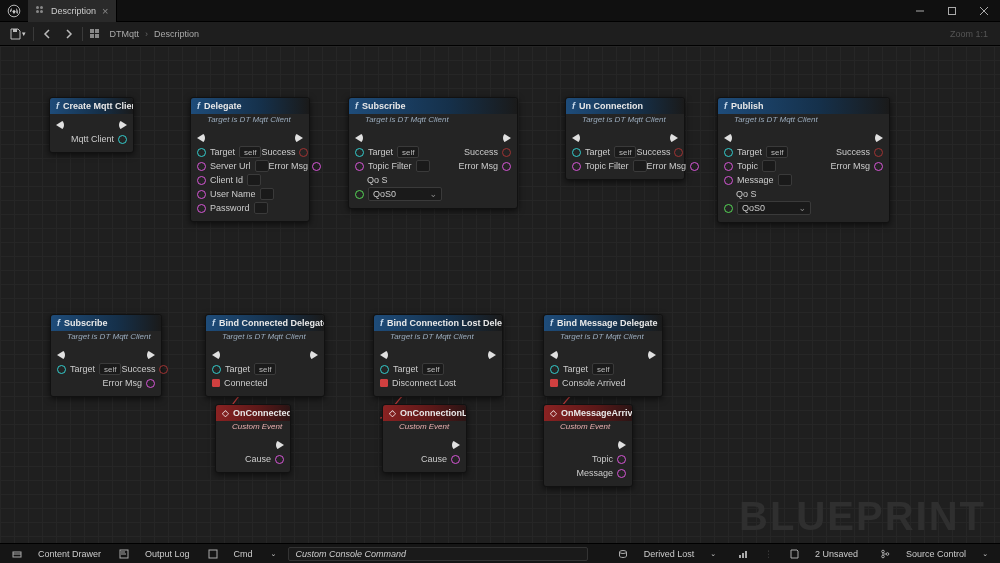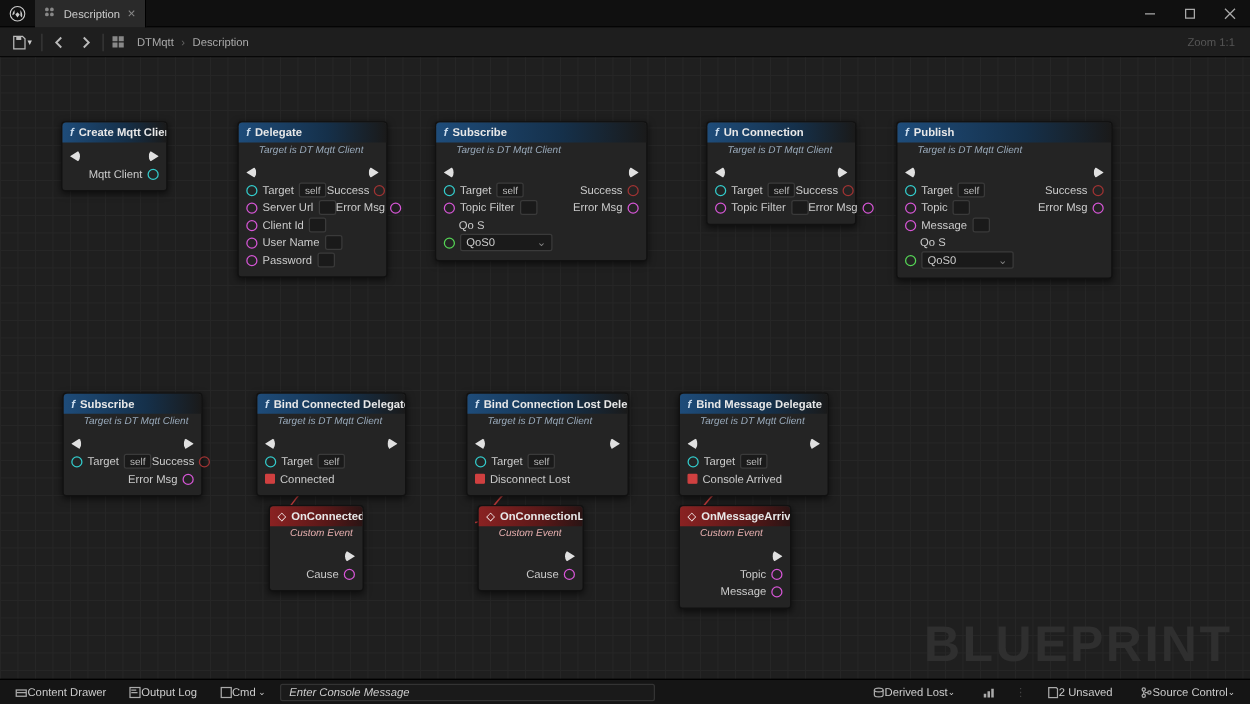--- a/index.html
+++ b/index.html
@@ -42,21 +42,21 @@
 .pin.data-magenta{border-color:#d656d6}
 .pin.data-green{border-color:#55d555}
 .pin.data-maroon{border-color:#a03333}
 .pin.delegate{width:8px;height:8px;border:1.3px solid #d04040;border-radius:1px}
 .lbl{color:#ccc;white-space:nowrap}
 .field{background:#1a1a1a;border:1px solid #3a3a3a;padding:0 4px;height:12px;min-width:20px;display:inline-flex;align-items:center;color:#bbb;font-size:8px;border-radius:2px}
 .checkbox{width:11px;height:11px;border:1px solid #555;background:#1a1a1a;border-radius:2px}
 .dropdown{background:#1a1a1a;border:1px solid #3a3a3a;height:14px;width:74px;display:flex;align-items:center;justify-content:space-between;padding:0 4px;border-radius:2px;font-size:8px;color:#bbb}
 .dropdown .chev{color:#888}
 .footer{position:absolute;bottom:0;left:0;right:0;height:20px;background:#151515;display:flex;align-items:center;border-top:1px solid #000;padding:0 6px;gap:6px}
-.ft-btn{display:flex;align-items:center;gap:0;padding:2px 6px;color:#aaa;cursor:pointer}
+.ft-btn{display:flex;align-items:center;gap:16px;padding:2px 6px;color:#aaa;cursor:pointer}
 .ft-input{flex:0 0 300px;height:14px;background:#1a1a1a;border:1px solid #333;padding:0 6px;color:#666;font-style:italic;border-radius:2px;display:flex;align-items:center}
 .ft-right{margin-left:auto;display:flex;align-items:center;gap:10px}
 .link{position:absolute;pointer-events:none}
 </style>
 </head>
 <body>
 
 <div class="titlebar">
   <div class="ue-logo">
     <svg viewBox="0 0 24 24">
@@ -592,21 +592,21 @@
       <span>Output Log</span>
     </div>
   <div class="ft-btn">
       <svg width="10" height="10" viewBox="0 0 10 10">
         <rect x="1" y="1" width="8" height="8" fill="none" stroke="#aaa"></rect>
       </svg>
       <span>Cmd</span>
       <span style="font-size:7px;margin-left:2px">⌄</span>
     </div>
   <div class="ft-input">
-      <span>Enter Console Message</span>
+      <span>Custom Console Command</span>
     </div>
   <div class="ft-right">
     <div class="ft-btn">
         <svg width="10" height="10" viewBox="0 0 10 10">
           <ellipse cx="5" cy="3" rx="3.5" ry="1.5" fill="none" stroke="#aaa"></ellipse>
           <path d="M1.5 3v4c0 .8 1.6 1.5 3.5 1.5s3.5-.7 3.5-1.5V3" fill="none" stroke="#aaa"></path>
         </svg>
         <span>Derived Lost</span>
         <span style="font-size:7px">⌄</span>
       </div>

